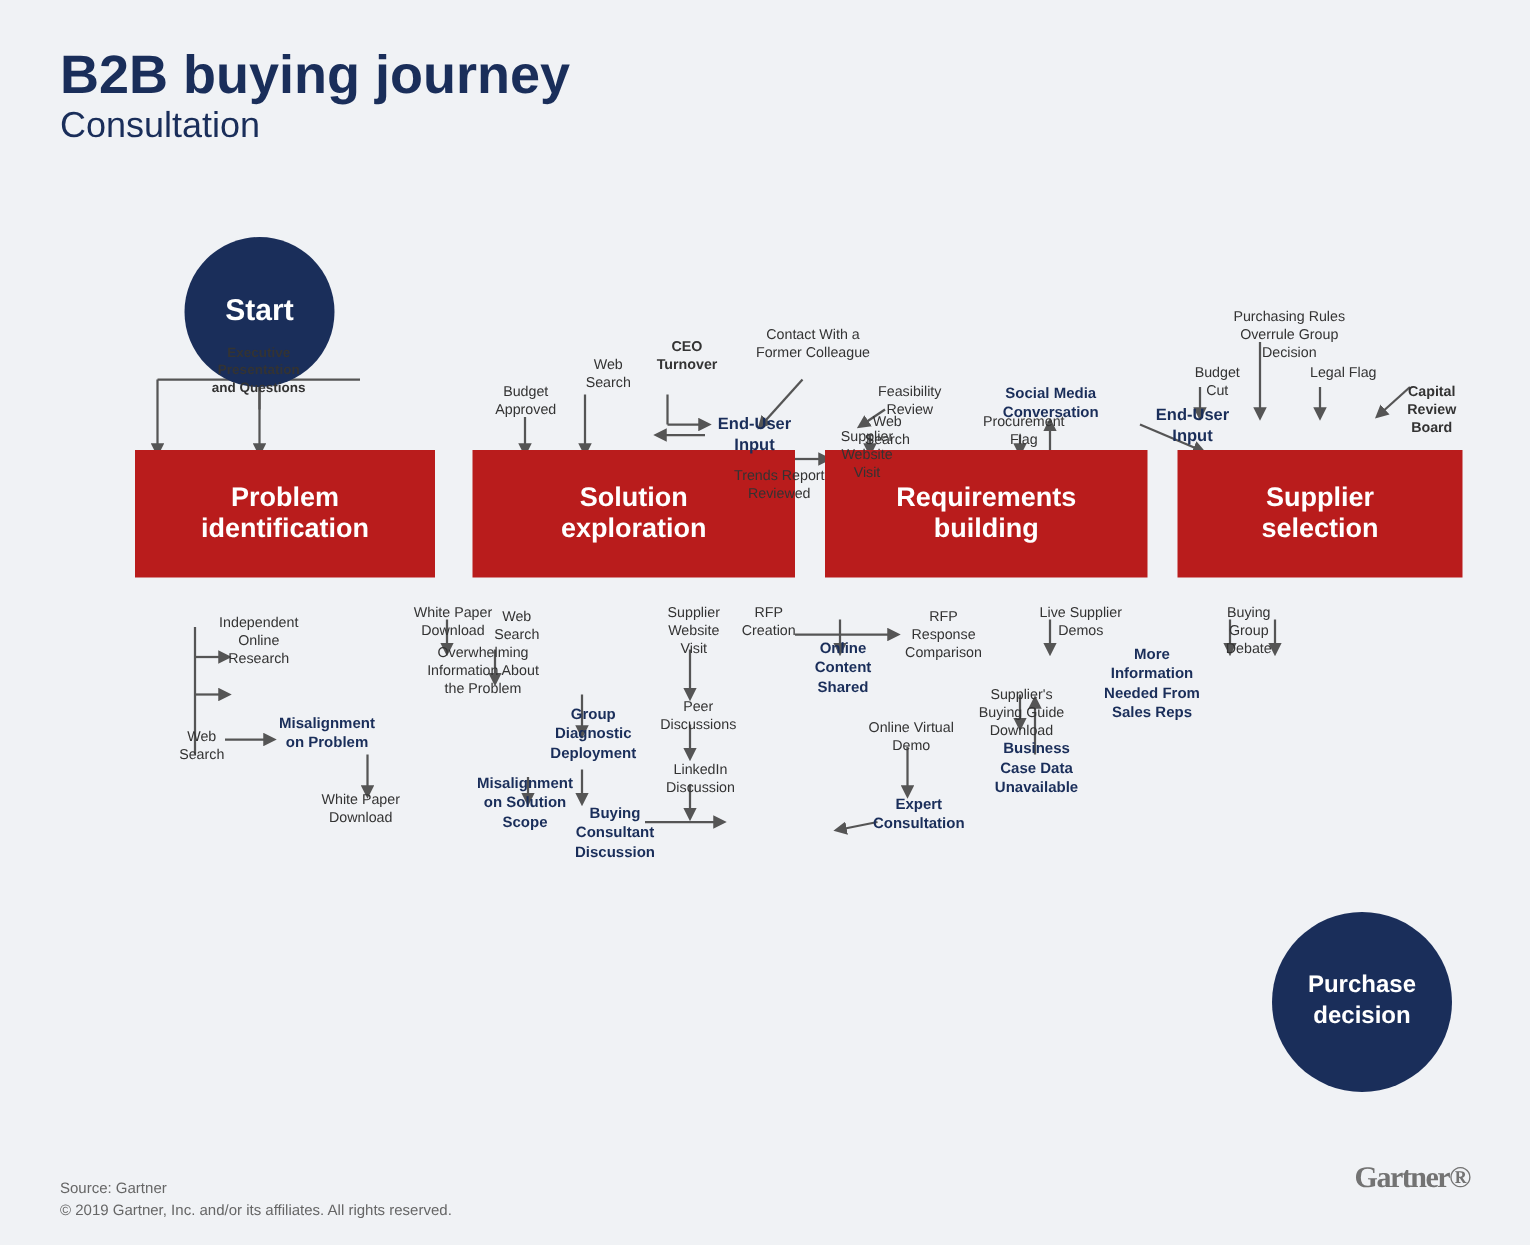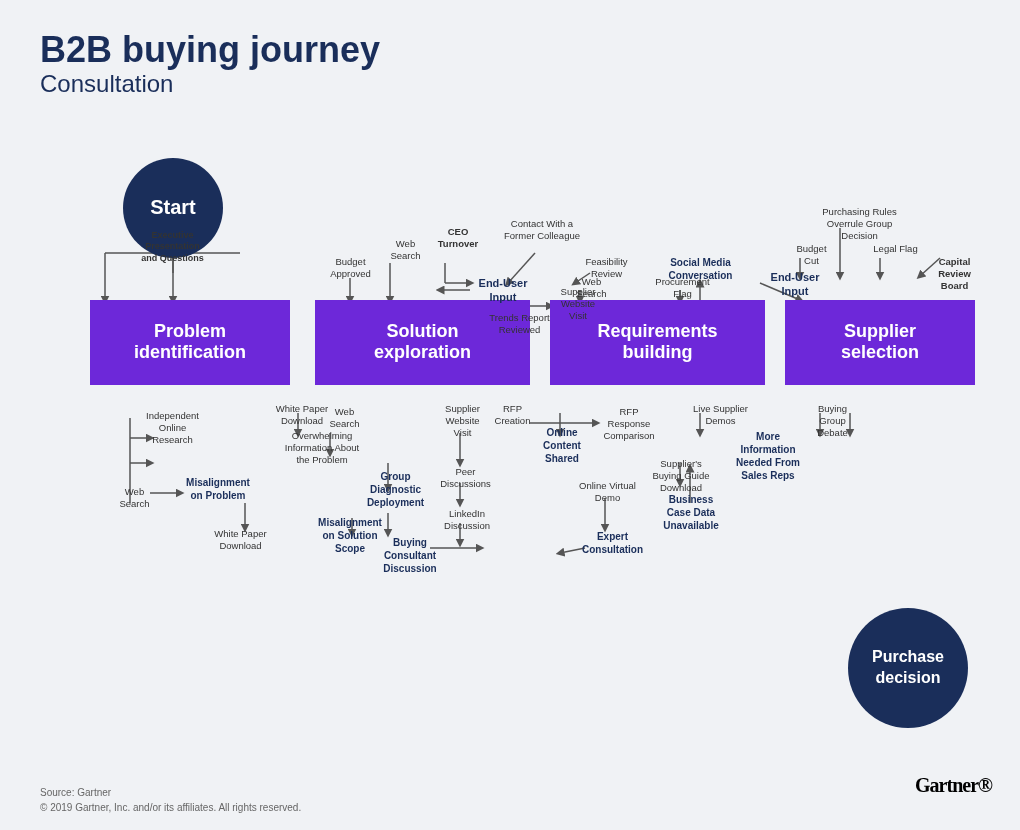--- a/index.html
+++ b/index.html
@@ -35,21 +35,21 @@
     .diagram {
       position: relative;
       width: 940px;
       height: 580px;
       margin-top: 5px;
     }
 
     
     .phase-box {
       position: absolute;
-      background: #6d28d9;
+      background: #b91c1c;
       color: white;
       font-weight: 700;
       font-size: 18px;
       text-align: center;
       display: flex;
       align-items: center;
       justify-content: center;
       line-height: 1.2;
       padding: 10px;
     }
@@ -101,24 +101,24 @@
       bottom: 15px;
       left: 40px;
       font-size: 10px;
       color: #666;
       line-height: 1.5;
     }
 
     .gartner-logo {
       position: absolute;
       bottom: 15px;
-      right: 28px;
+      right: 40px;
       font-size: 38px;
       font-weight: 900;
-      color: #000000;
+      color: #737373;
       font-family: Georgia, serif;
       letter-spacing: -1px;
     }
     .gartner-logo span {
       font-size: 20px;
       vertical-align: super;
     }
   </style>
 </head>
 <body>

